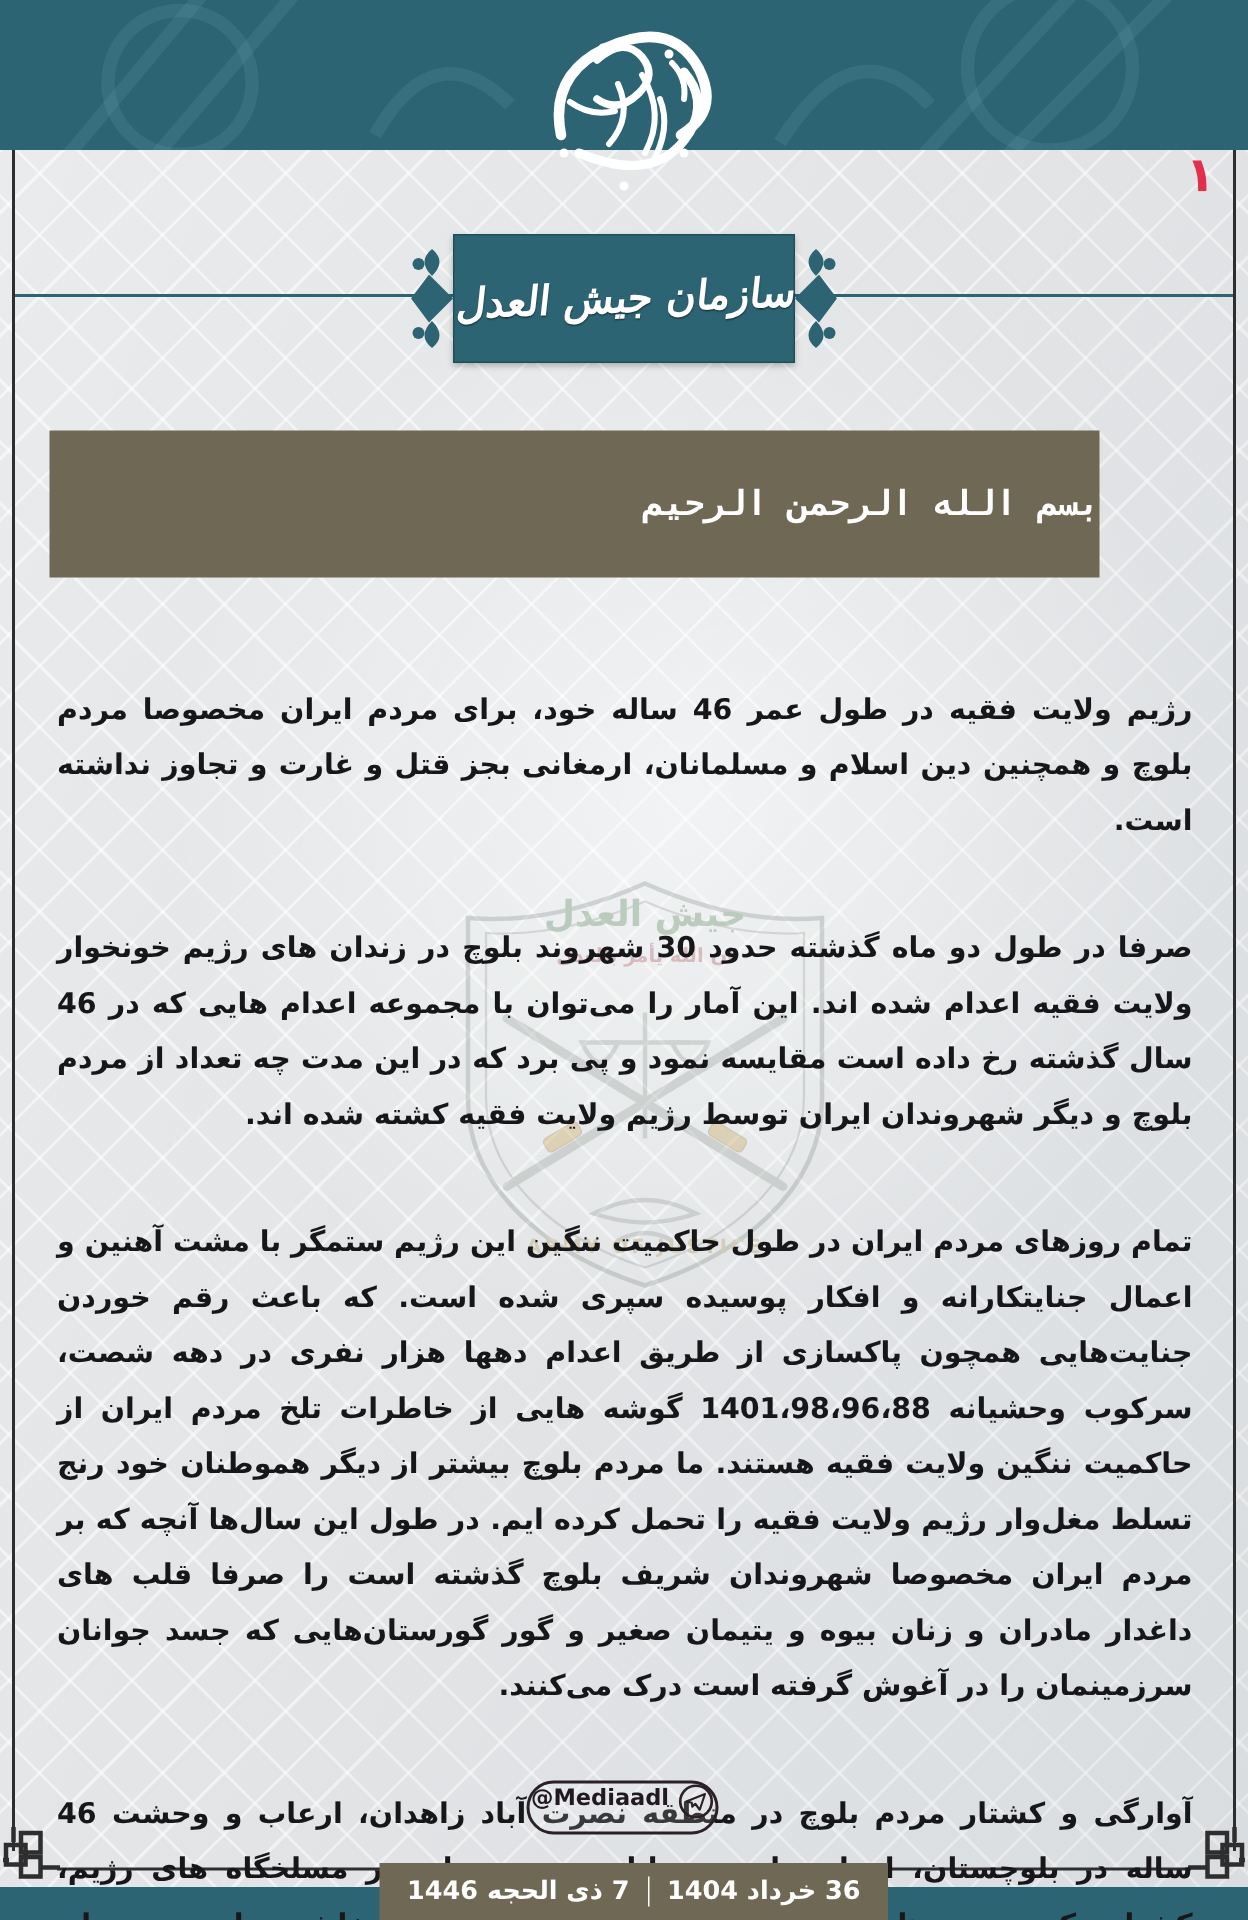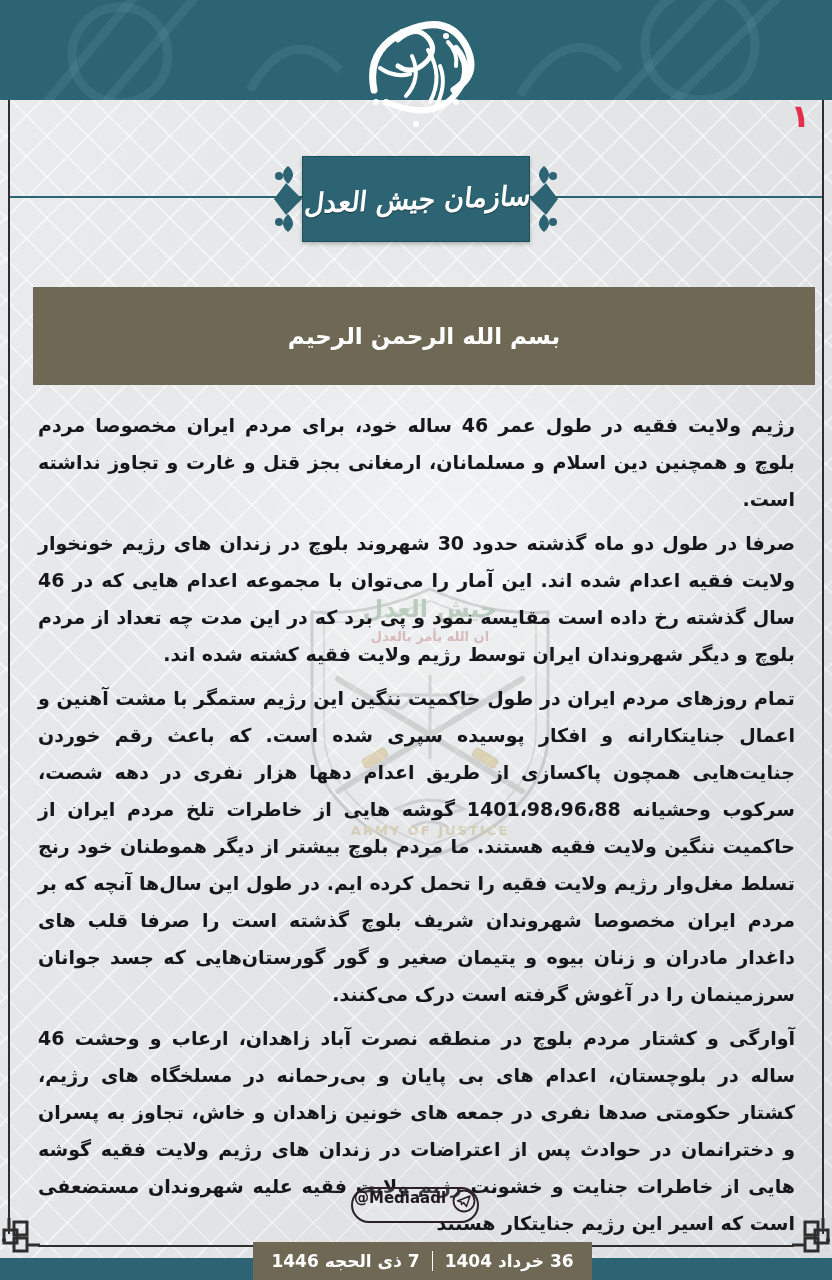--- a/index.html
+++ b/index.html
@@ -37,33 +37,33 @@
   }
   .banner-box .callig {
     color:#ffffff; font-size:27px; font-weight:bold; font-style:italic;
     transform:skewX(6deg) rotate(-2deg); white-space:nowrap;
     text-shadow:0 1px 1px rgba(0,0,0,0.4);
   }
   .banner-orn { position:absolute; top:156px; width:34px; height:86px; }
   .banner-orn.left { left:272px; } .banner-orn.right { left:526px; transform:scaleX(-1); }
   
   .title-box {
-    position:absolute; left:33px; top:287px; width:782px; height:98px;
-    background:#6f6855; color:#ffffff; text-align:center;
-    display:flex; flex-direction:column; justify-content:center; gap:8px;
+    position:absolute; left:33px; top:287px; width:700px; height:98px;
+    background:#6f6855; color:#ffffff; text-align:right;
+    display:flex; flex-direction:column; justify-content:center; gap:8px;font-family:Liberation Mono, monospace;
   }
   .title-box .t1 { font-size:23px; font-weight:bold; }
   .title-box .t2 { font-size:26px; font-weight:bold; }
   
   .body-text {
     position:absolute; right:37px; top:407px; width:757px;
     direction:rtl; text-align:justify; color:#17171a;
     font-size:19px; font-weight:bold; line-height:37px; z-index:3;
   }
-  .body-text p { margin-bottom:7px; }
+  .body-text p { margin-bottom:7px;margin-top:48px; }
   
   .watermark { position:absolute; left:300px; top:583px; width:260px; height:280px; z-index:1; opacity:0.33; }
   
   .tg-badge {
     position:absolute; left:351px; top:1187px; width:128px; height:36px;
     border:2px solid #2b2026; border-radius:18px; background:rgba(255,255,255,0.15);
     display:flex; justify-content:center; gap:6px; z-index:4; cursor:pointer;
   }
   .tg-badge .handle { font-size:15px; font-weight:bold; color:#201920; direction:ltr; }
   

